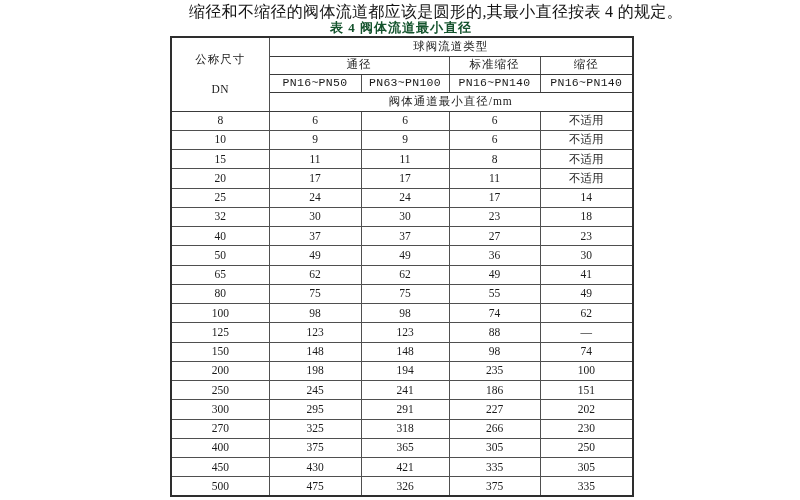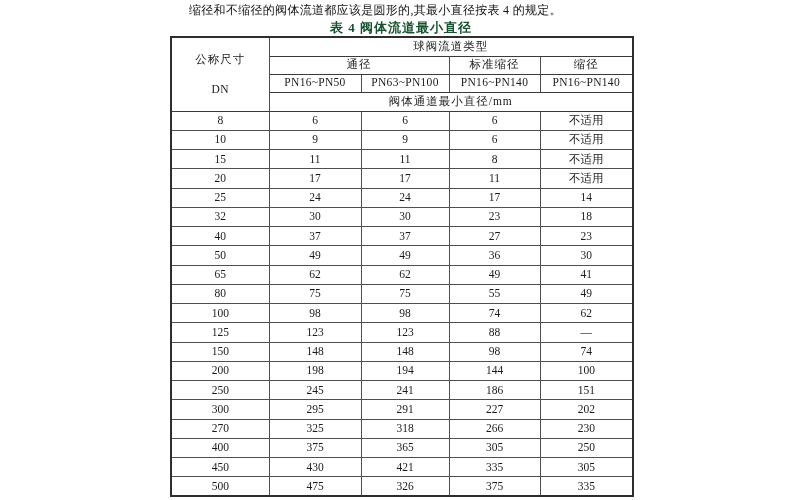--- a/index.html
+++ b/index.html
@@ -13,21 +13,21 @@
     position: relative;
     overflow: hidden;
     font-family: "Liberation Serif", "DejaVu Serif", serif;
     color: #1c1c1c;
   }
   .intro {
     position: absolute;
     left: 189px;
     top: 2px;
     margin: 0;
-    font-size: 12px;
+    font-size: 16px;
     letter-spacing: 0.3px;
     white-space: nowrap;
     color: #141414;
   }
   .table-title {
     position: absolute;
     left: 170px;
     top: 19px;
     width: 462px;
     text-align: center;
@@ -63,21 +63,21 @@
   .hdr-bold {
     font-weight: bold;
     font-size: 12px;
     letter-spacing: 1px;
   }
   .dn-head {
     font-size: 12px;
     letter-spacing: 1px;
   }
   .dn-head .line2 { letter-spacing: 0.5px; margin-top: 17px; }
-  .pn-cell { font-size: 11.5px; letter-spacing: 0.3px; }
+  .pn-cell { font-size: 11.5px; letter-spacing: 0.3px; font-family: Liberation Mono, monospace; }
   thead tr.r1 { height: 19px; }
   thead tr.r2 { height: 18px; }
   thead tr.r3 { height: 18px; }
   thead tr.r4 { height: 19px; padding-left: 24px; }
   tbody tr { height: 19px; }
 </style>
 </head>
 <body>
 
 <div>
@@ -206,21 +206,21 @@
           <td>150</td>
           <td>148</td>
           <td>148</td>
           <td>98</td>
           <td>74</td>
         </tr>
         <tr>
           <td>200</td>
           <td>198</td>
           <td>194</td>
-          <td>144</td>
+          <td>235</td>
           <td>100</td>
         </tr>
         <tr>
           <td>250</td>
           <td>245</td>
           <td>241</td>
           <td>186</td>
           <td>151</td>
         </tr>
         <tr>

